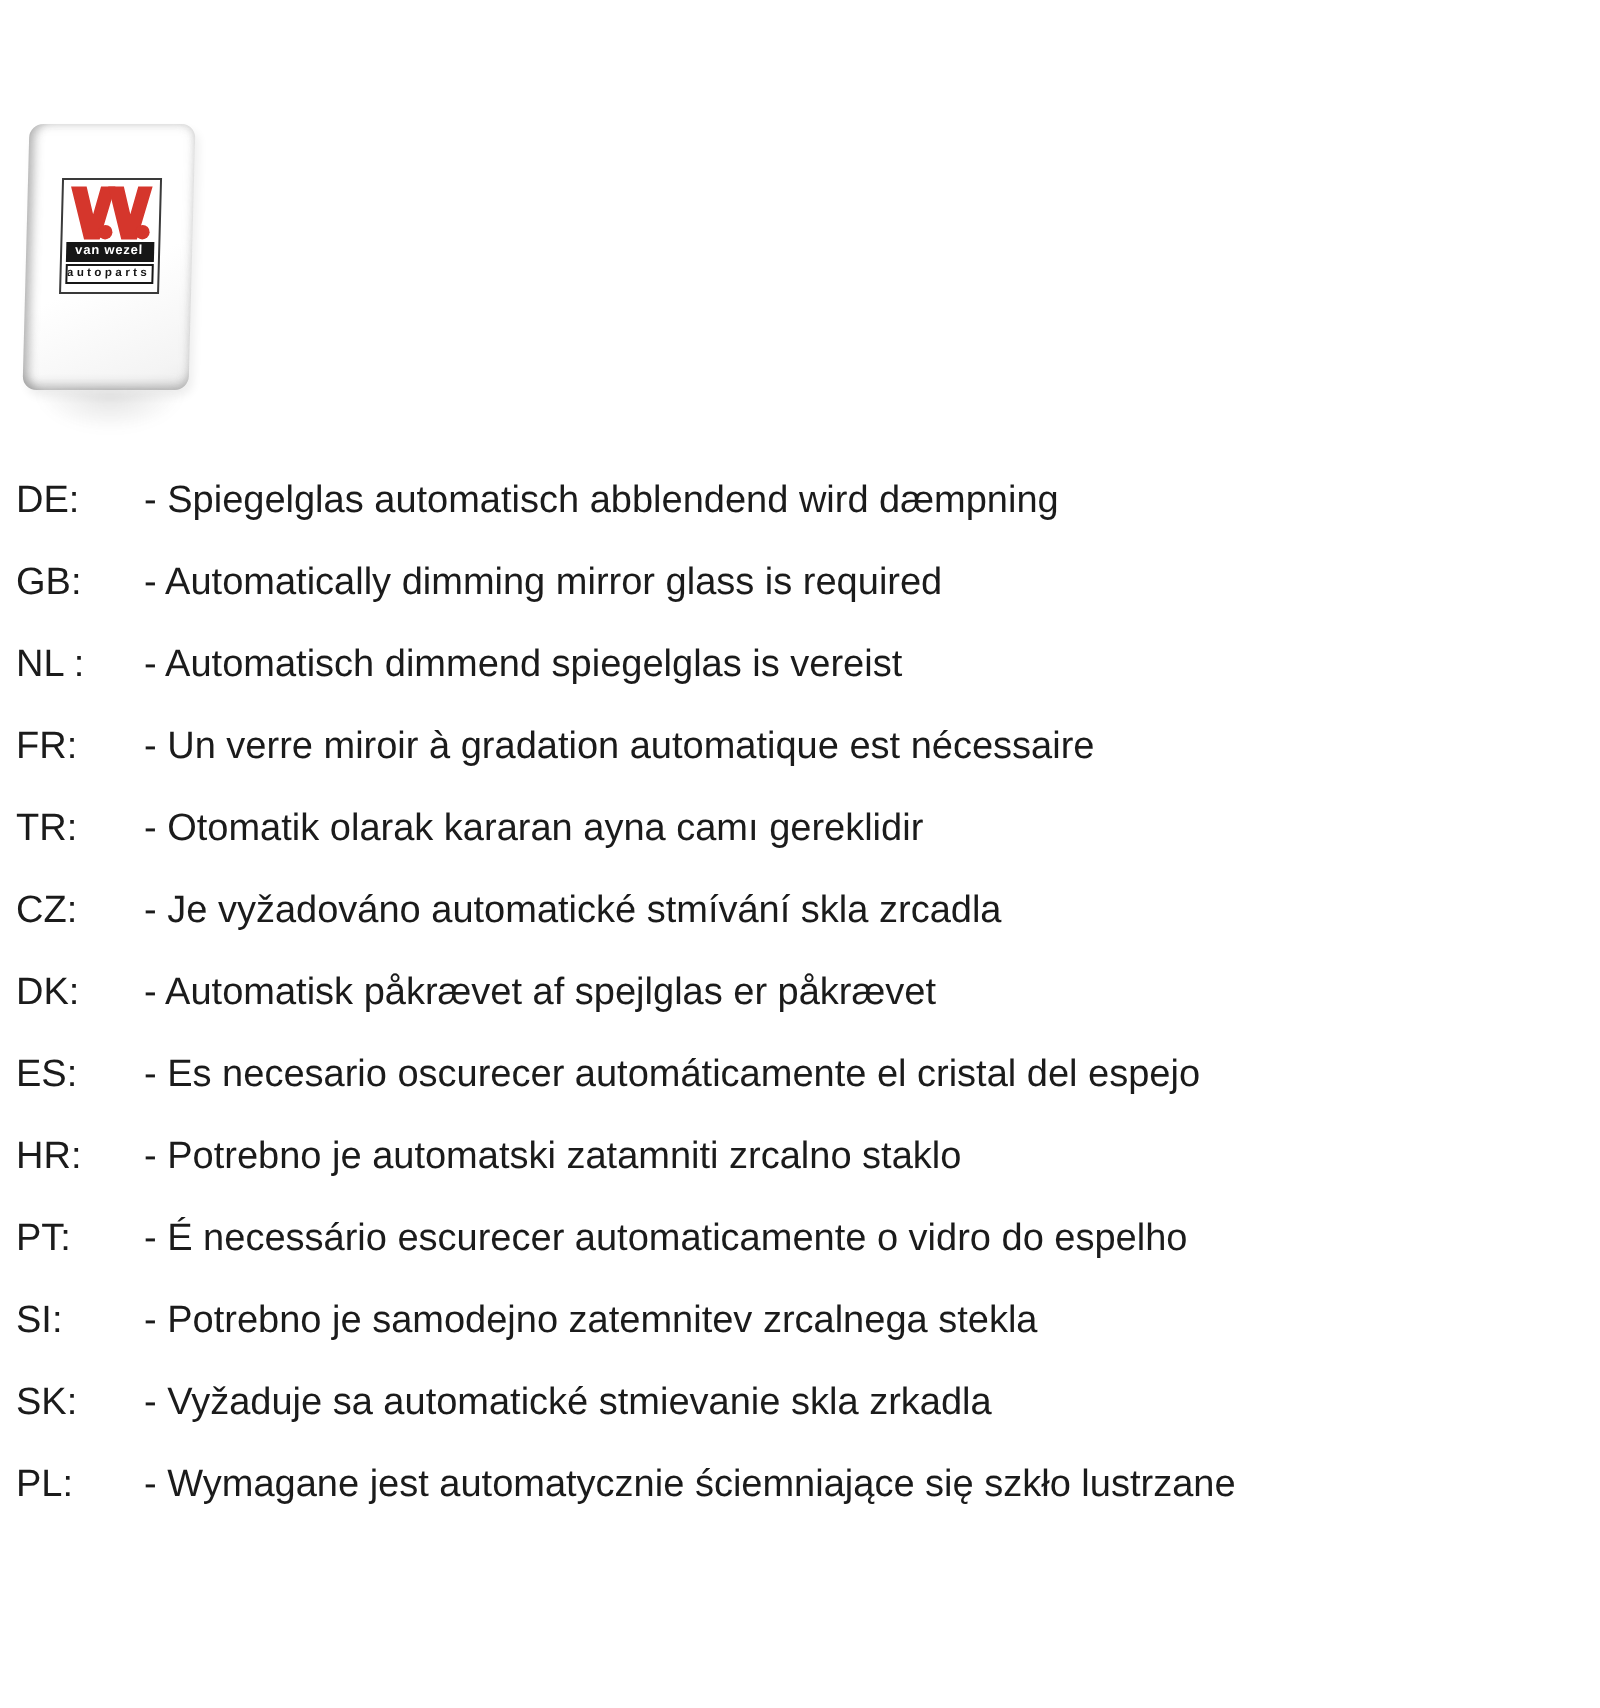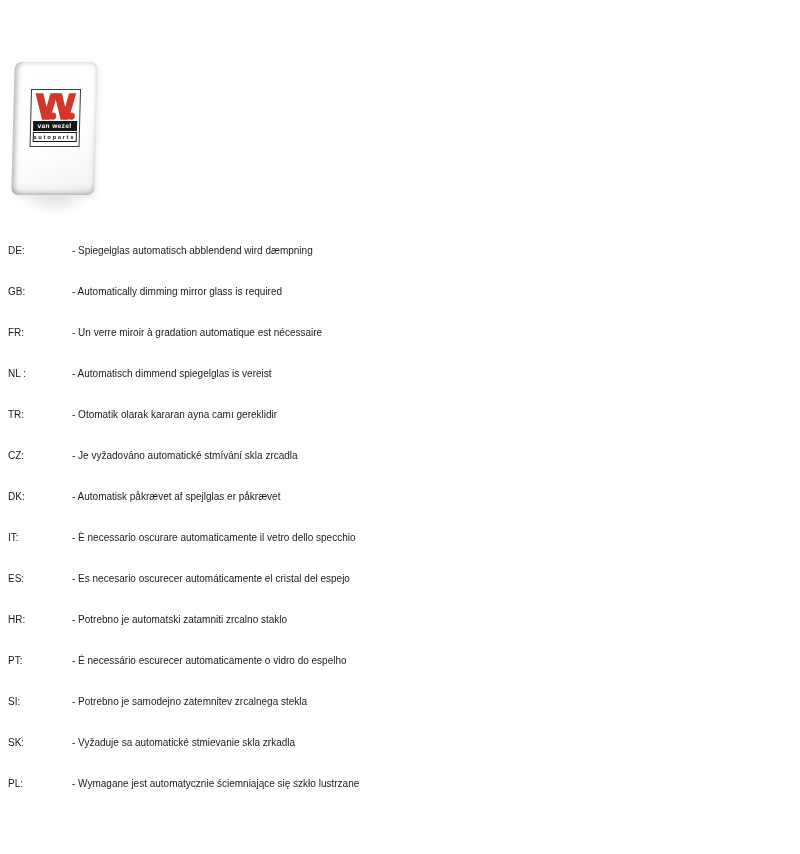--- a/index.html
+++ b/index.html
@@ -78,21 +78,21 @@
   
   .translations {
     position: absolute;
     left: 8px; top: 230px;
     width: 784px;
   }
   .row {
     display: flex;
     height: 41px;
     line-height: 41px;
-    font-size: 10px;
+    font-size: 19px;
     color: #1b1b1b;
     white-space: nowrap;
   }
   .code { flex: 0 0 64px; width: 64px; }
   .text { flex: 1 1 auto; }
 </style>
 </head>
 <body>
 
 <div class="logo-card">
@@ -114,48 +114,44 @@
     <span class="code">DE:</span>
     <span class="text">- Spiegelglas automatisch abblendend wird dæmpning</span>
   </div>
 
   <div class="row">
     <span class="code">GB:</span>
     <span class="text">- Automatically dimming mirror glass is required</span>
   </div>
 
   <div class="row">
-    <span class="code">FR:</span>
-    <span class="text">- Un verre miroir à gradation automatique est nécessaire</span>
+    <span class="code">NL :</span>
+    <span class="text">- Automatisch dimmend spiegelglas is vereist</span>
   </div>
 
   <div class="row">
-    <span class="code">NL :</span>
-    <span class="text">- Automatisch dimmend spiegelglas is vereist</span>
+    <span class="code">FR:</span>
+    <span class="text">- Un verre miroir à gradation automatique est nécessaire</span>
   </div>
 
   <div class="row">
     <span class="code">TR:</span>
     <span class="text">- Otomatik olarak kararan ayna camı gereklidir</span>
   </div>
 
   <div class="row">
     <span class="code">CZ:</span>
     <span class="text">- Je vyžadováno automatické stmívání skla zrcadla</span>
   </div>
 
   <div class="row">
     <span class="code">DK:</span>
     <span class="text">- Automatisk påkrævet af spejlglas er påkrævet</span>
   </div>
 
-  <div class="row">
-    <span class="code">IT:</span>
-    <span class="text">- È necessario oscurare automaticamente il vetro dello specchio</span>
-  </div>
 
   <div class="row">
     <span class="code">ES:</span>
     <span class="text">- Es necesario oscurecer automáticamente el cristal del espejo</span>
   </div>
 
   <div class="row">
     <span class="code">HR:</span>
     <span class="text">- Potrebno je automatski zatamniti zrcalno staklo</span>
   </div>

